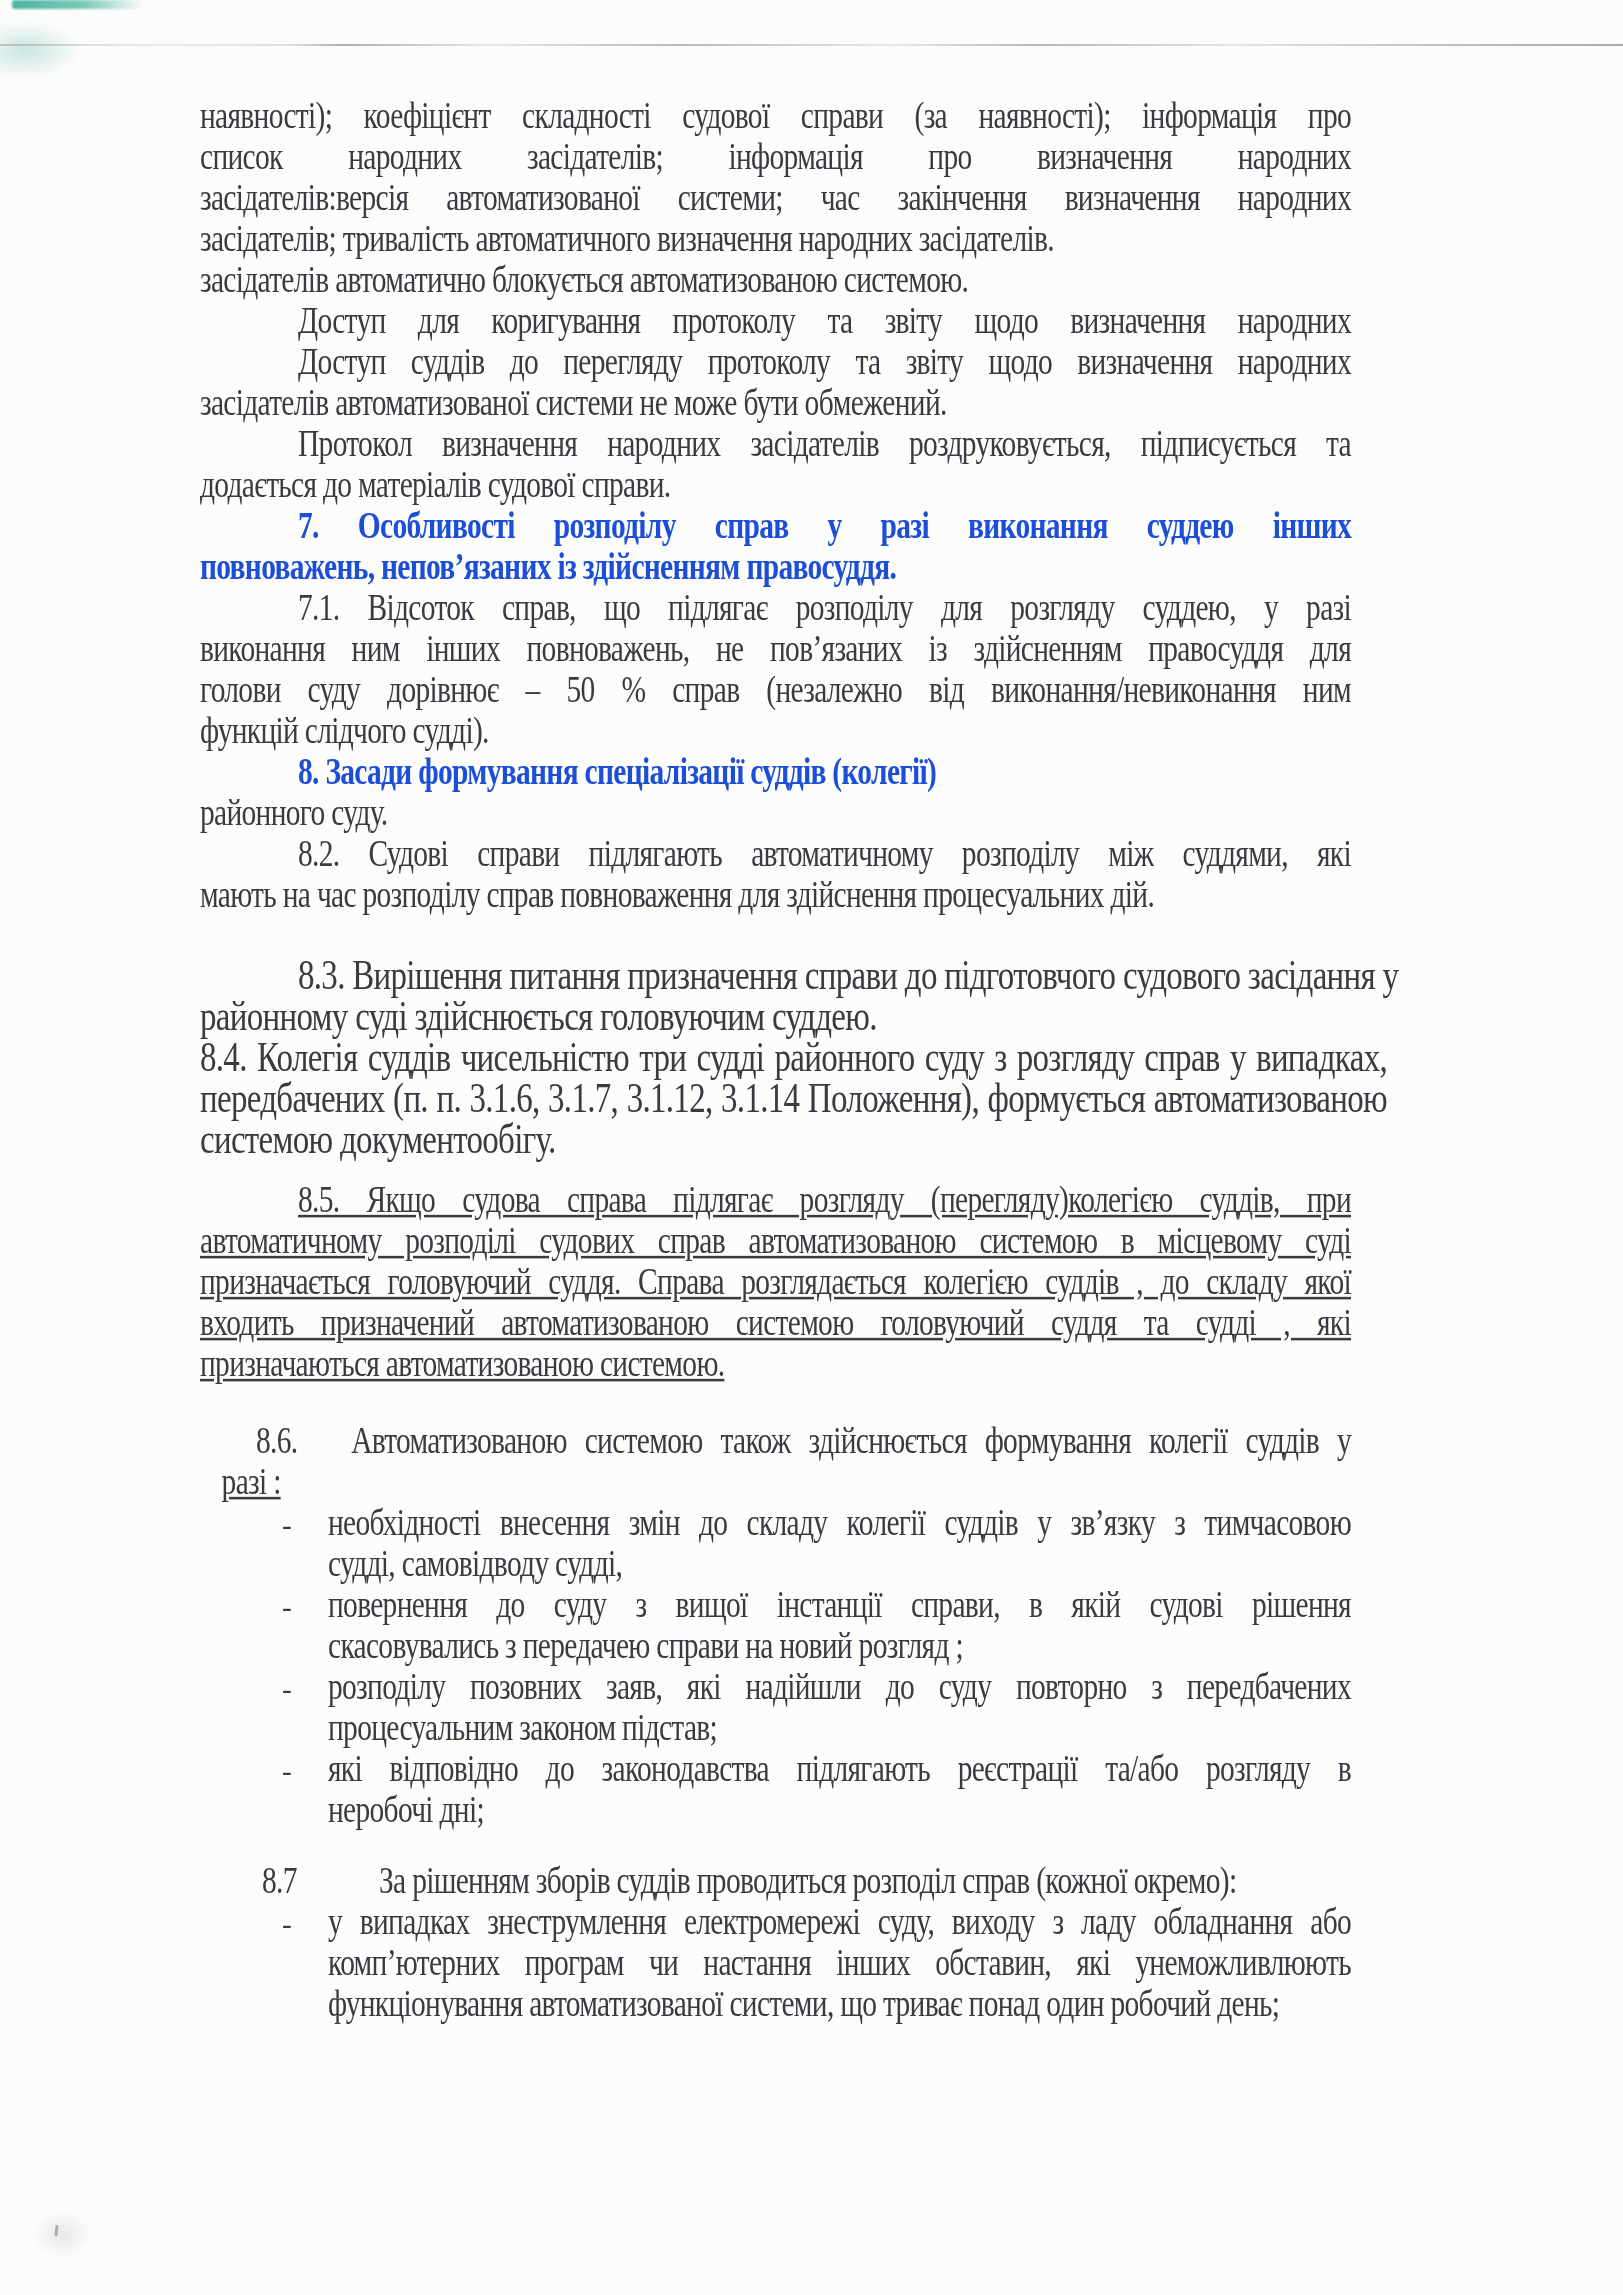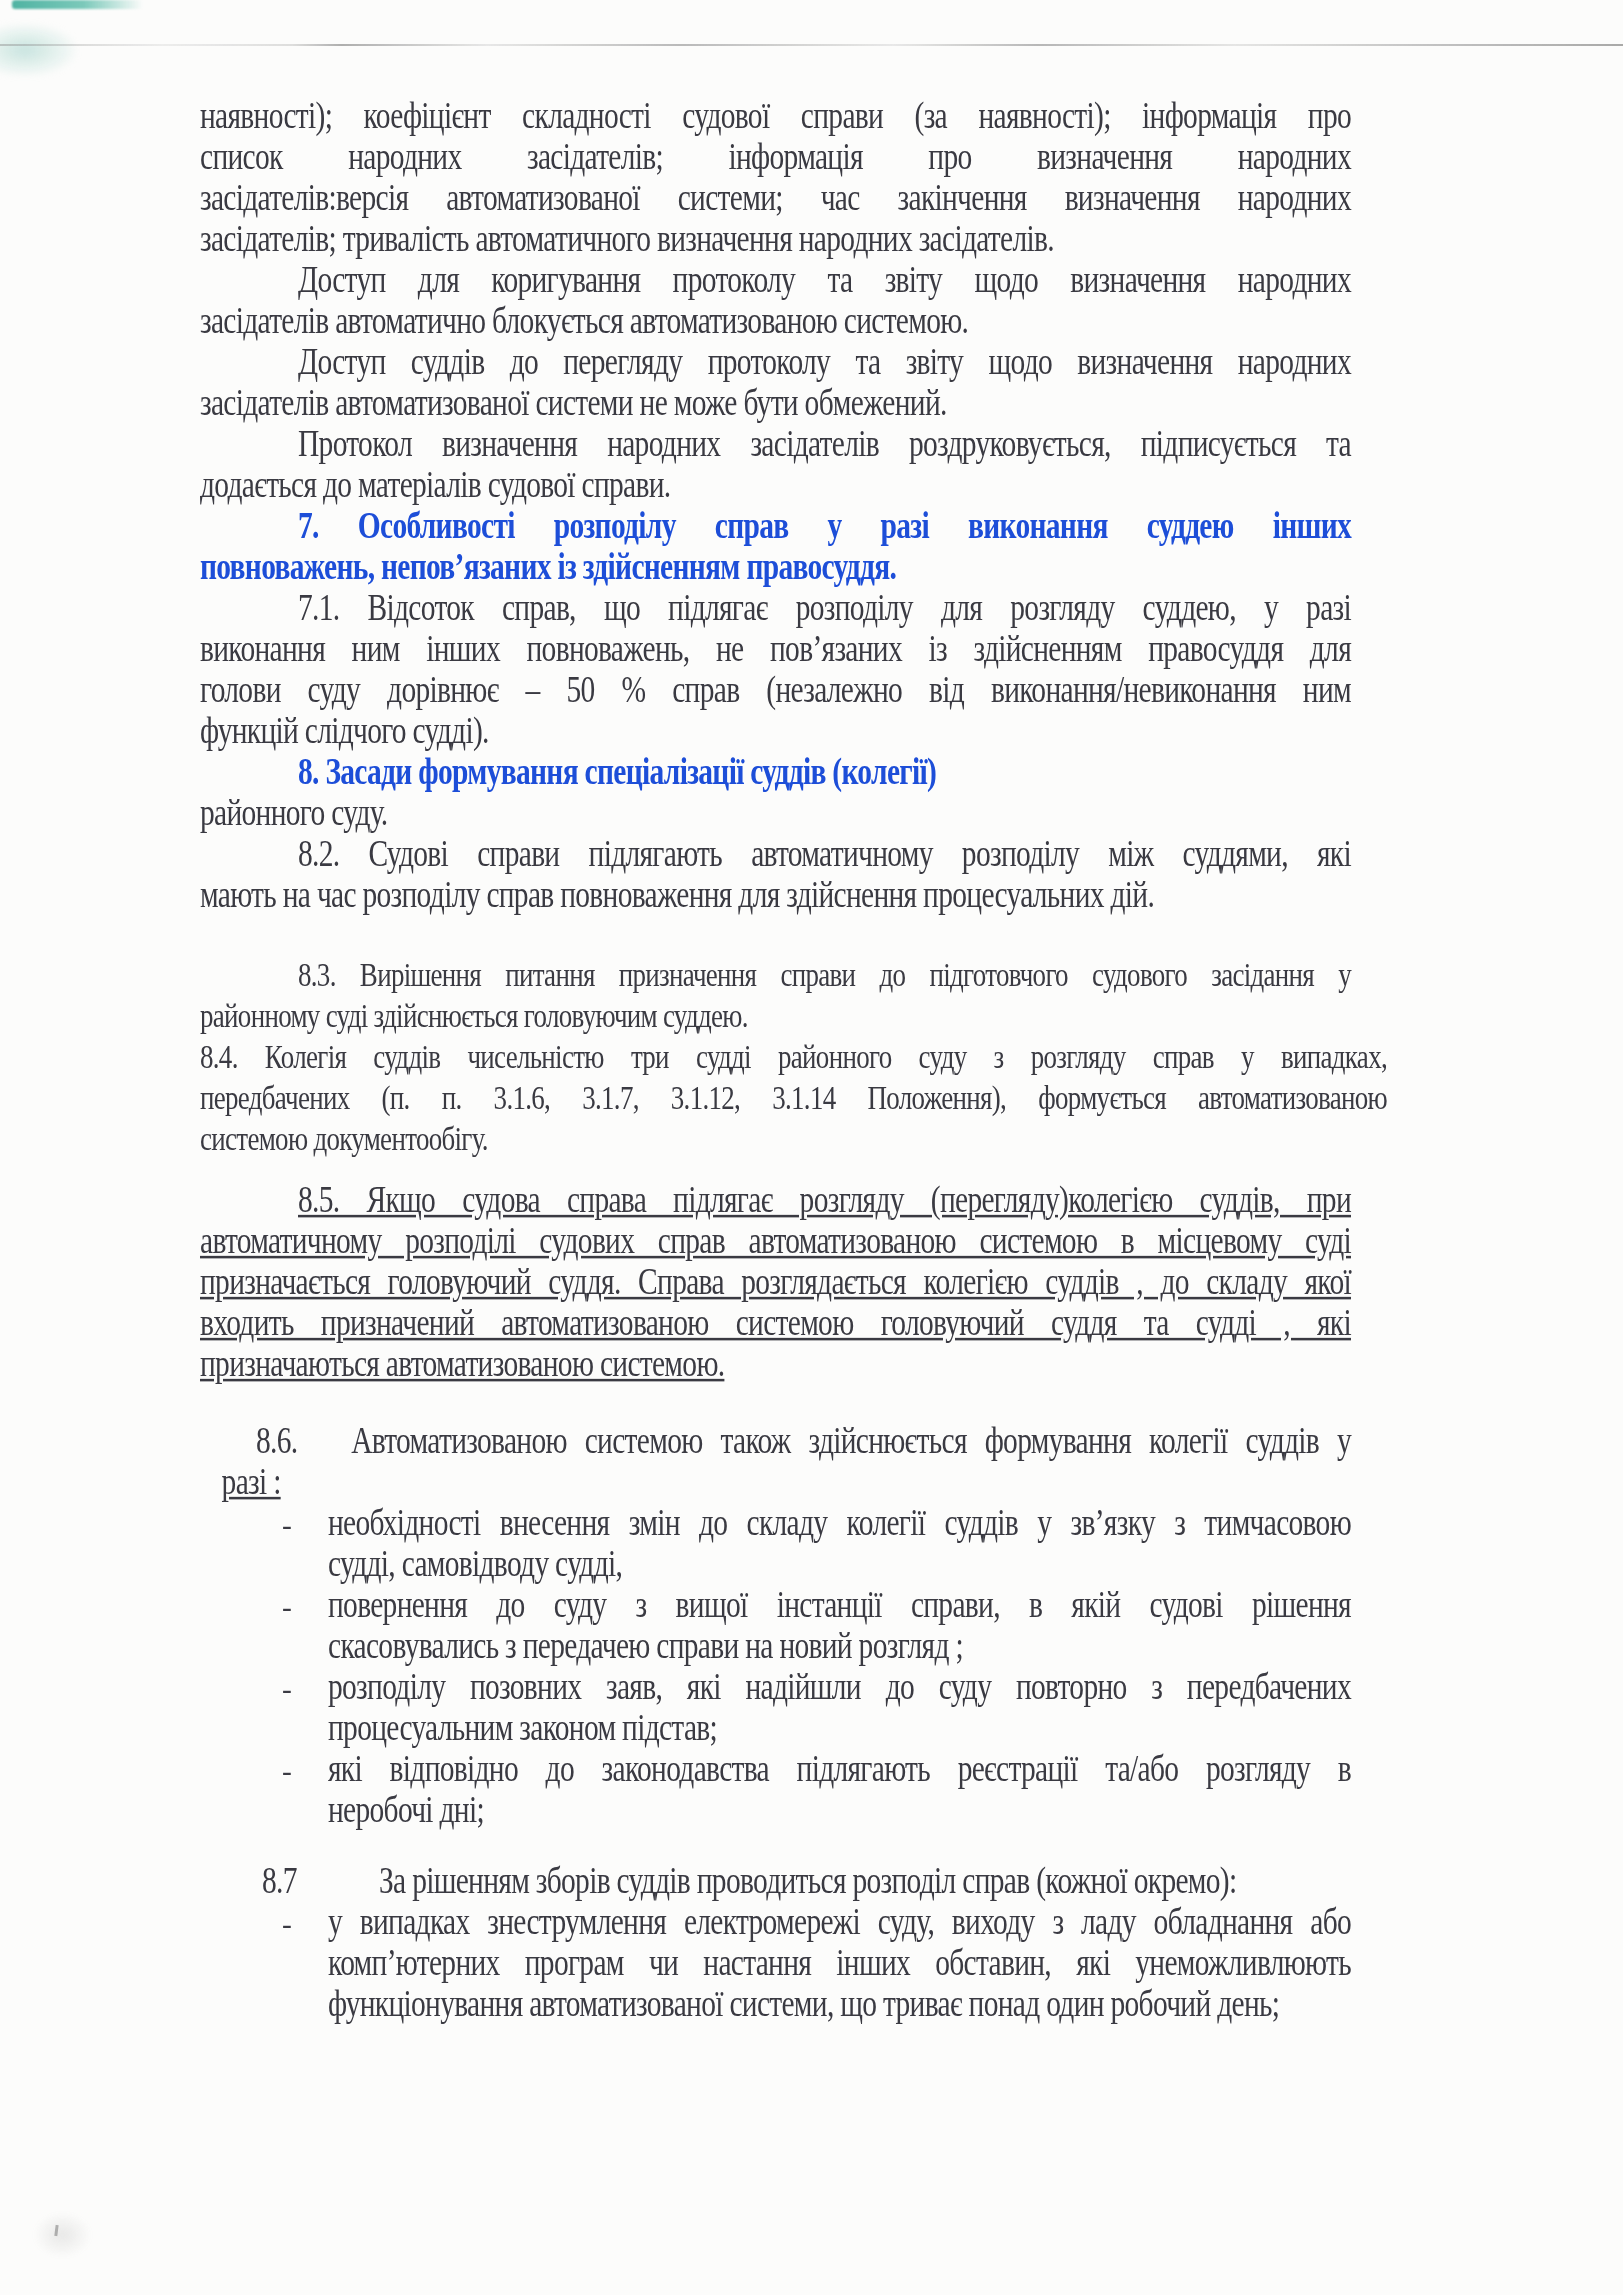--- a/index.html
+++ b/index.html
@@ -31,21 +31,21 @@
     background:rgba(95,95,95,.45);transform:rotate(7deg);filter:blur(0.3px);}
 
   
   #doc{
     position:absolute;top:98px;left:0;width:1476px;
     padding:0 125px 0 200px;box-sizing:border-box;
     color:#3a3a42;font-size:29.5px;letter-spacing:-0.7px;
   }
   .block{margin:0;}
   .block.bold{font-weight:bold;color:#1d4ed8;}
-  .block.small{font-size:27px;}
+  .block.small{font-size:33px;}
   .block.wide{margin-right:-36px;}
   .ln{height:41px;}
   .ln > .tx{
     display:block;white-space:nowrap;
     line-height:41px;
     transform:scaleY(1.26);transform-origin:50% 70%;
     text-align:left;
   }
   .ln > .tx.just{text-align:justify;text-align-last:justify;}
   .num{display:inline-block;width:117px;}
@@ -71,25 +71,25 @@
         <span class="tx just">список народних засідателів; інформація про визначення народних</span>
       </div>
       <div class="ln">
         <span class="tx just">засідателів:версія автоматизованої системи; час закінчення визначення народних</span>
       </div>
       <div class="ln">
         <span class="tx">засідателів; тривалість автоматичного визначення народних засідателів.</span>
       </div>
     </div>
     <div class="block">
+      <div class="ln">
+        <span class="tx">засідателів автоматично блокується автоматизованою системою.</span>
+      </div>
       <div class="ln" style="padding-left: 98px;">
         <span class="tx just">Доступ для коригування протоколу та звіту щодо визначення народних</span>
-      </div>
-      <div class="ln">
-        <span class="tx">засідателів автоматично блокується автоматизованою системою.</span>
       </div>
     </div>
     <div class="block">
       <div class="ln" style="padding-left: 98px;">
         <span class="tx just">Доступ суддів до перегляду протоколу та звіту щодо визначення народних</span>
       </div>
       <div class="ln">
         <span class="tx">засідателів автоматизованої системи не може бути обмежений.</span>
       </div>
     </div>

